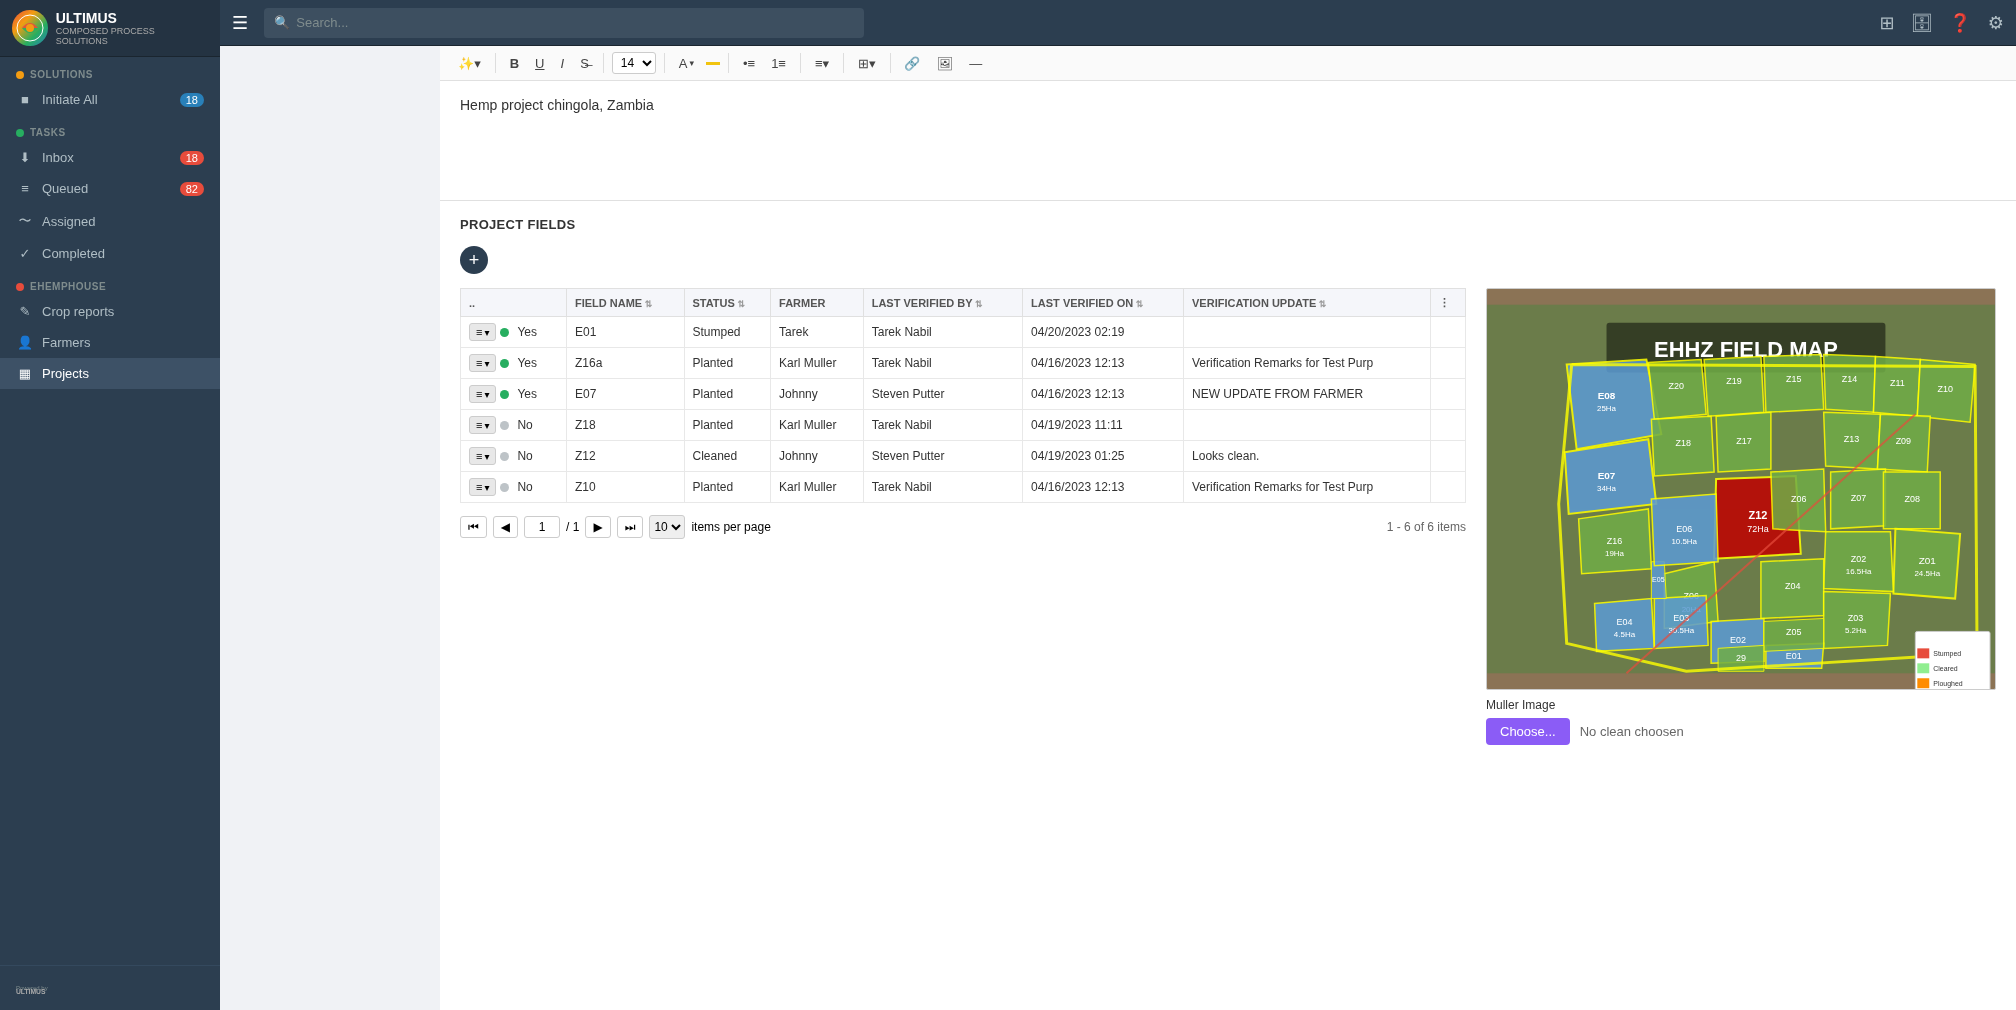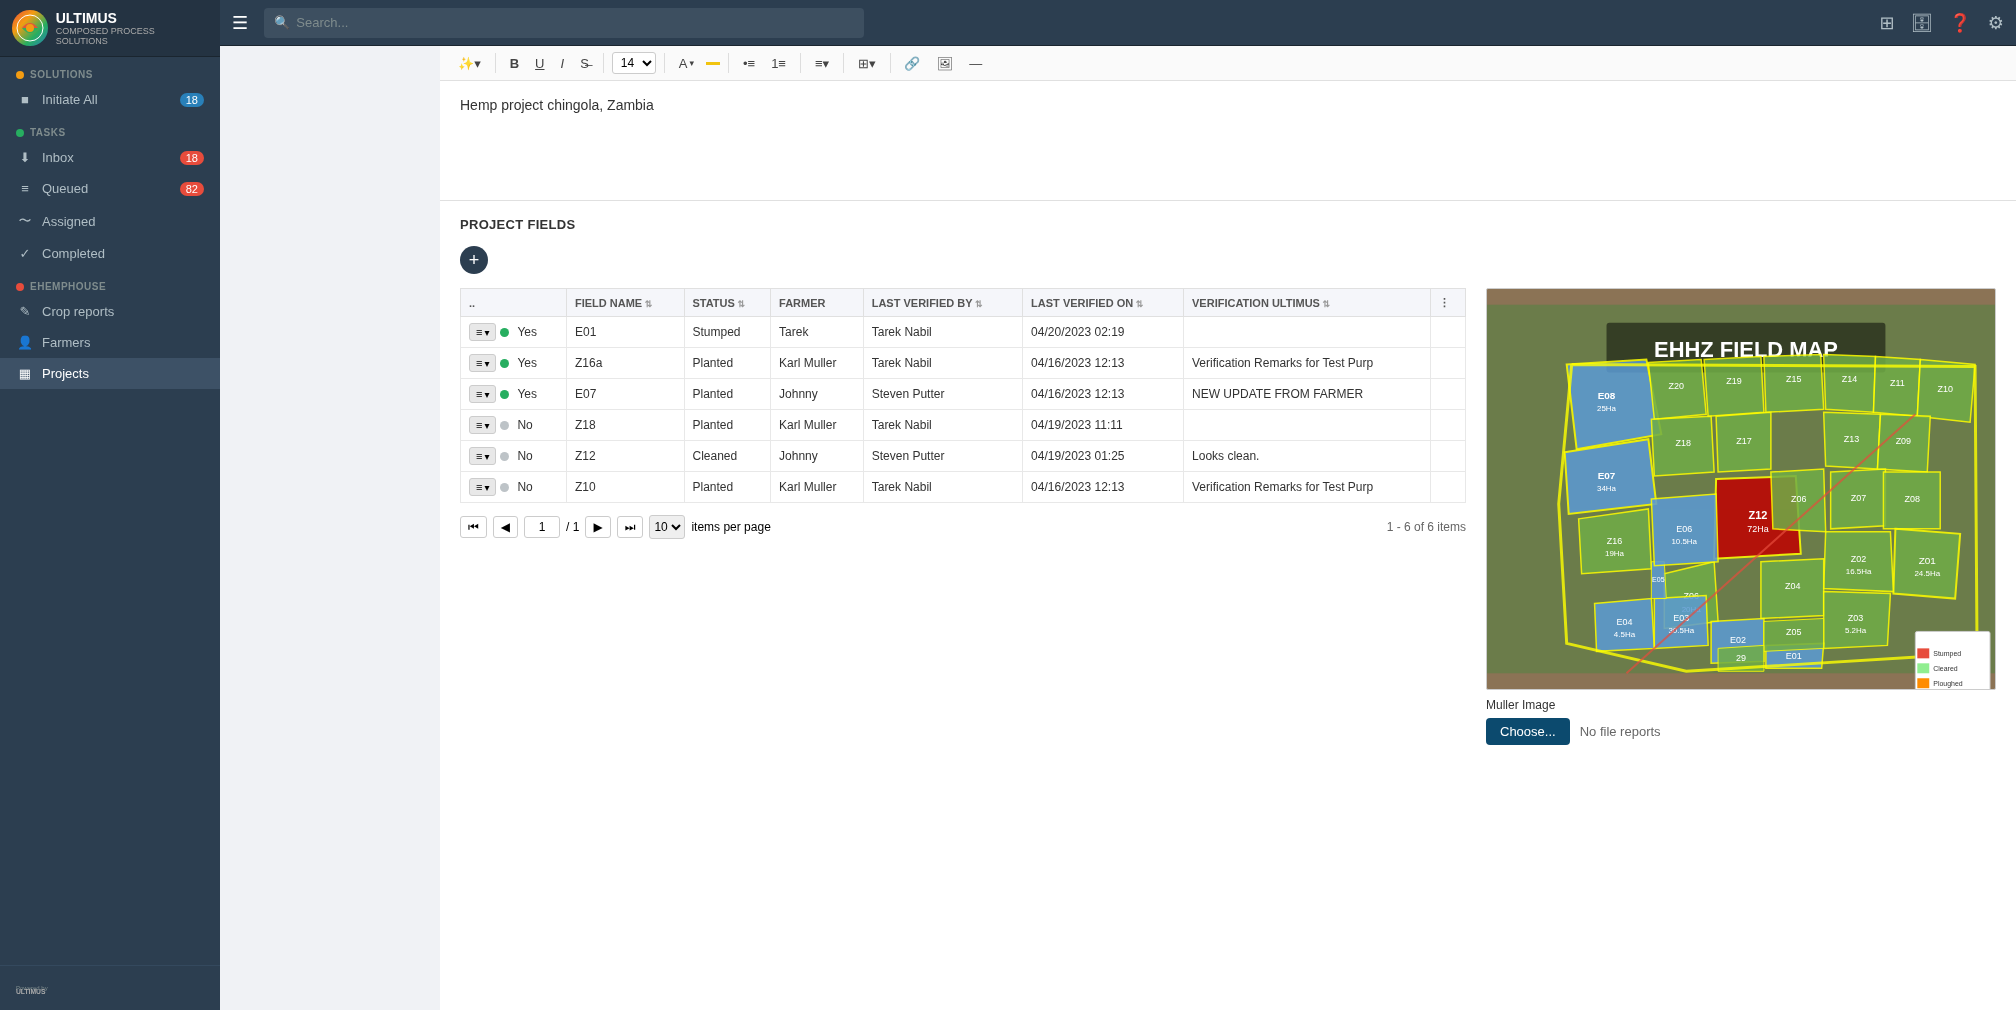--- a/index.html
+++ b/index.html
@@ -277,21 +277,21 @@
     .map-svg { width: 100%; height: 100%; }
 
     .map-image-label {
       font-size: 12px; color: #333;
       margin-top: 8px; margin-bottom: 6px;
     }
     .choose-file-row {
       display: flex; align-items: center; gap: 10px;
     }
     .choose-btn {
-      background: #0c4a6e;
+      background: #8b5cf6;
       color: white;
       border: none;
       padding: 6px 14px;
       border-radius: 4px;
       cursor: pointer;
       font-size: 13px;
     }
     .no-file-text { color: #666; font-size: 13px; }
 
     
@@ -443,21 +443,21 @@
       <div class="table-section">
         <table class="data-table">
           <thead>
             <tr>
               <th><span>..</span></th>
               <th class="th-sort">FIELD NAME</th>
               <th class="th-sort">STATUS</th>
               <th>FARMER</th>
               <th class="th-sort">LAST VERIFIED BY</th>
               <th class="th-sort">LAST VERIFIED ON</th>
-              <th class="th-sort">VERIFICATION ULTIMUS</th>
+              <th class="th-sort">VERIFICATION UPDATE</th>
               <th>⋮</th>
             </tr>
           </thead>
           <tbody id="table-body">
           <tr>
       <td>
         <div class="menu-icon-cell">
           <button class="row-menu-btn">≡ <span style="font-size:10px">▾</span></button>
           <span class="status-dot dot-green-solid"></span>
           <span>Yes</span>
@@ -693,18 +693,18 @@
             <text x="448" y="658" font-size="7" fill="#333" transform="translate(0,-290)">Cleared</text>
             <rect x="432" y="665" width="12" height="10" fill="#ff8c00" transform="translate(0,-290)"></rect>
             <text x="448" y="673" font-size="7" fill="#333" transform="translate(0,-290)">Ploughed</text>
             <rect x="432" y="680" width="12" height="10" fill="#228b22" transform="translate(0,-290)"></rect>
             <text x="448" y="688" font-size="7" fill="#333" transform="translate(0,-290)">Planted</text>
           </svg>
         </div>
         <div class="map-image-label">Muller Image</div>
         <div class="choose-file-row">
           <button class="choose-btn">Choose...</button>
-          <span class="no-file-text">No file reports</span>
+          <span class="no-file-text">No clean choosen</span>
         </div>
       </div>
     </div>
   </div>
 </div>
 
 </body></html>

